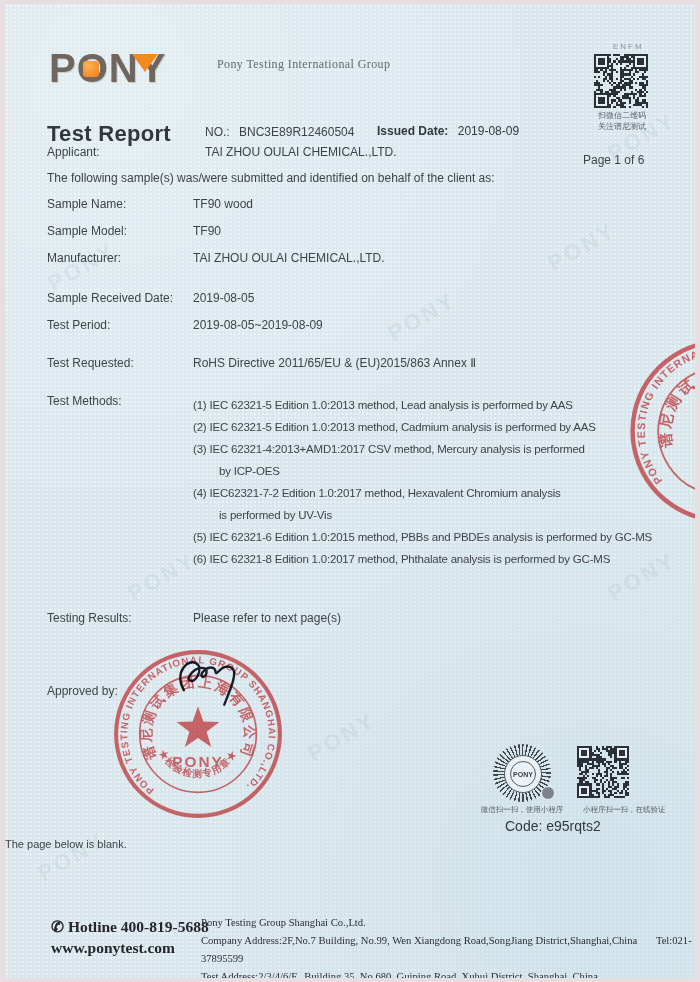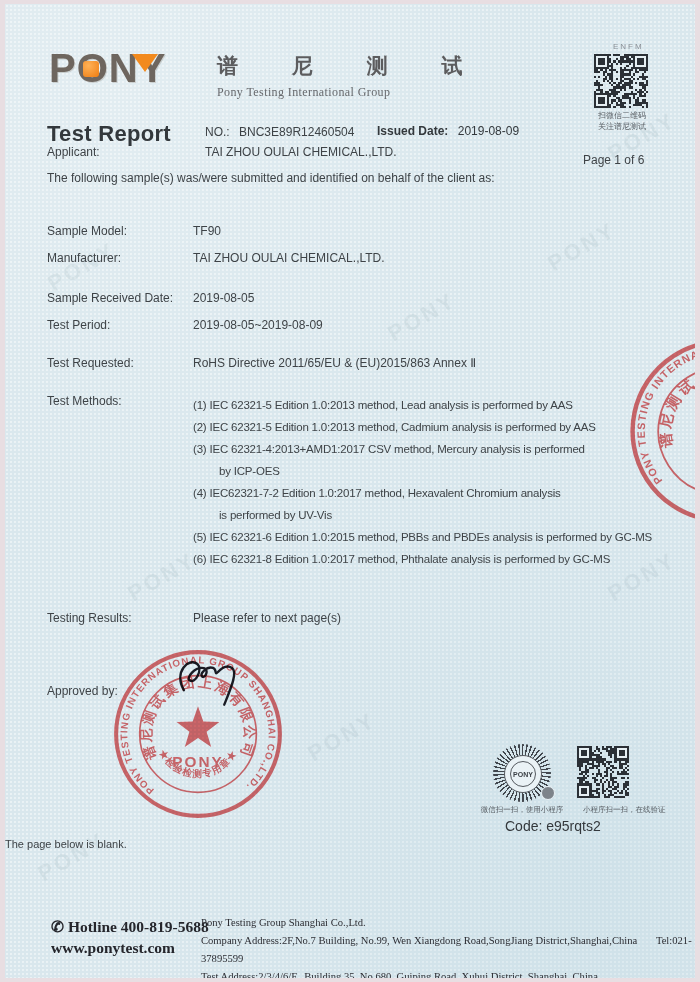--- a/index.html
+++ b/index.html
@@ -99,21 +99,20 @@
   <span class="wm">PONY</span>
   <span class="wm">PONY</span>
   <span class="wm">PONY</span>
 
   <div class="abs" style="left:44px;top:42px;width:160px;height:60px;">
     <span class="logo-word">PONY</span>
     <span class="logo-square"></span>
     <span class="logo-tri"></span>
   </div>
   <div class="abs" style="left:212px;top:48px;">
-    <div class="logo-cn">谱 尼 测 试</div>
     <div class="logo-sub" style="margin-top:5px;">Pony Testing International Group</div>
   </div>
 
   <div class="abs enfm" style="left:608px;top:38px;">ENFM</div>
   <div class="abs qr" style="left:589px;top:50px;width:54px;height:54px;"><svg viewBox="0 0 25 25" width="100%" height="100%" shape-rendering="crispEdges" fill="#2b3036">
         <rect x="7" y="0" width="1" height="1"></rect>
         <rect x="9" y="0" width="1" height="1"></rect>
         <rect x="10" y="0" width="1" height="1"></rect>
         <rect x="11" y="0" width="1" height="1"></rect>
         <rect x="14" y="0" width="1" height="1"></rect>
@@ -386,20 +385,24 @@
   </div>
   <div class="abs t12" style="left:578px;top:120px;margin-top:29px;">Page 1 of 6</div>
 
   <div class="row" style="top:141px;">
     <span class="lbl" style="width:158px;">Applicant:</span>
     <span class="val">TAI ZHOU OULAI CHEMICAL.,LTD.</span>
   </div>
 
   <div class="abs t12" style="left:42px;top:167px;">The following sample(s) was/were submitted and identified on behalf of the client as:</div>
 
+  <div class="row" style="top:193px;">
+    <span class="lbl">Sample Name:</span>
+    <span class="val">TF90 wood</span>
+  </div>
   <div class="row" style="top:220px;">
     <span class="lbl">Sample Model:</span>
     <span class="val">TF90</span>
   </div>
   <div class="row" style="top:247px;">
     <span class="lbl">Manufacturer:</span>
     <span class="val">TAI ZHOU OULAI CHEMICAL.,LTD.</span>
   </div>
   <div class="row" style="top:287px;">
     <span class="lbl">Sample Received Date:</span>

